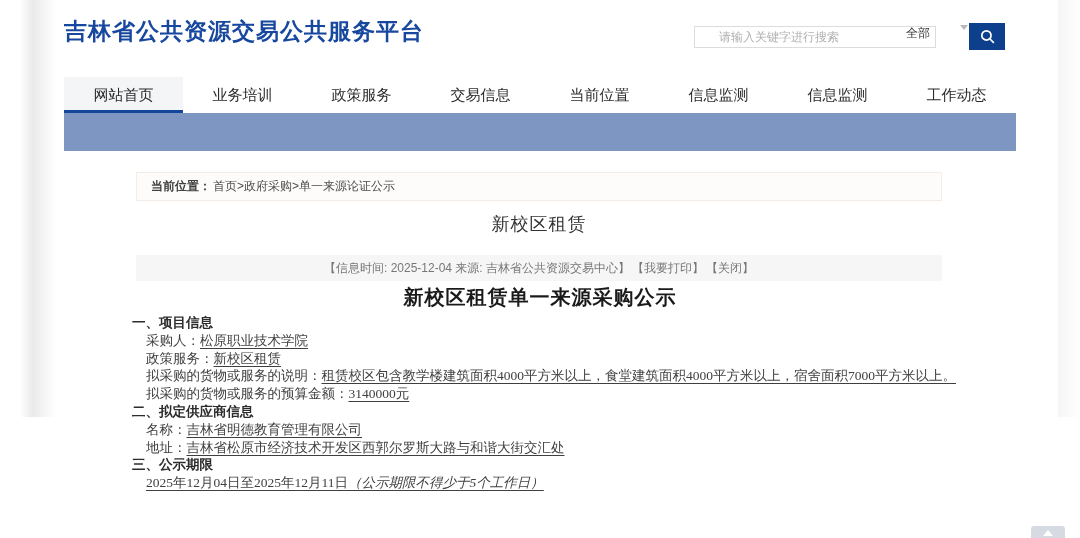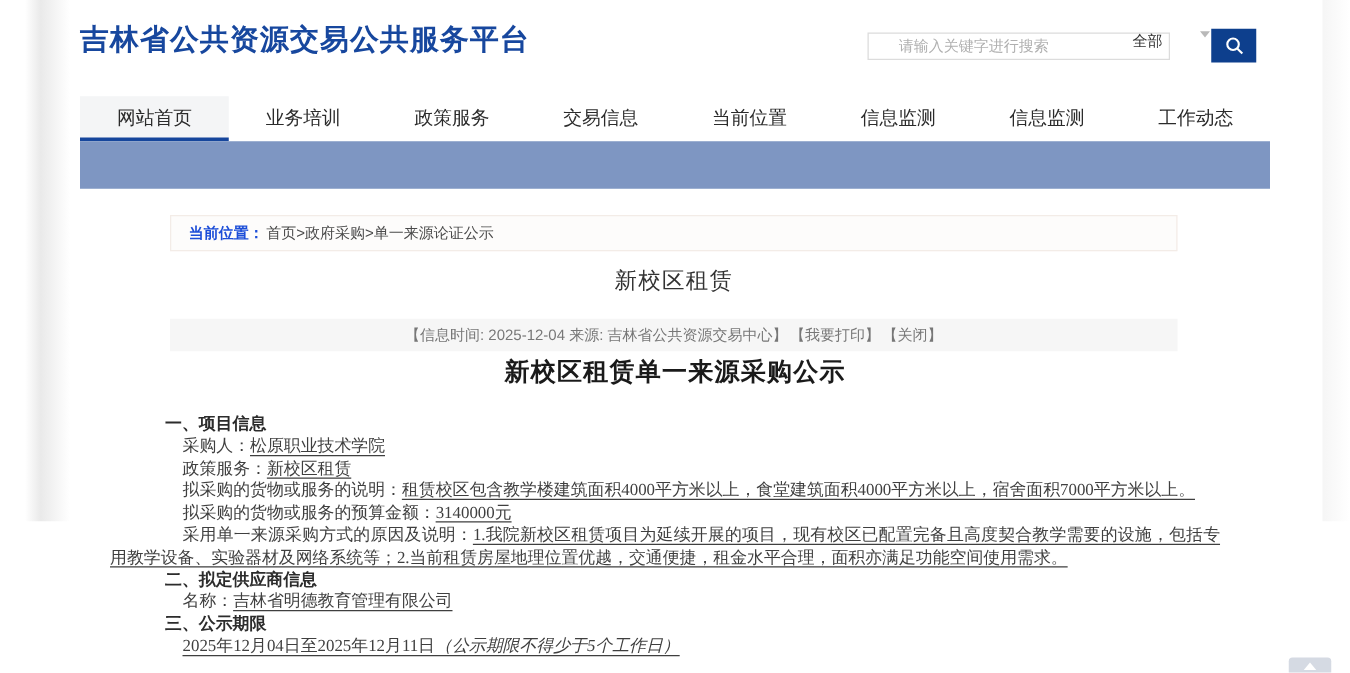--- a/index.html
+++ b/index.html
@@ -68,41 +68,41 @@
     flex:1;text-align:center;color:#ffffff;font-size:13px;cursor:pointer;white-space:nowrap;
   }
   .city-bar .city:nth-child(10){flex:1.8;}
 
   
   .breadcrumb{
     position:absolute;left:136px;top:172px;width:806px;height:29px;
     background:#fdfcfb;border:1px solid #f3ece7;box-sizing:border-box;
     display:flex;align-items:center;padding-left:14px;font-size:12px;color:#4a4a4a;
   }
-  .breadcrumb b{color:#1d4ed8;margin-right:2px;}
+  .breadcrumb b{color:#404040;margin-right:2px;}
 
   
   .doc-title{
     position:absolute;left:136px;top:212px;width:806px;text-align:center;
     font-size:18px;color:#333;font-weight:500;letter-spacing:1px;
   }
   .meta-bar{
     position:absolute;left:136px;top:255px;width:806px;height:26px;
     background:#f6f6f6;text-align:center;line-height:26px;font-size:12px;color:#777;
   }
   .meta-bar span{margin:0 1px;}
   .meta-link{cursor:pointer;color:#777;}
   .article-heading{
     position:absolute;left:96px;top:284px;width:888px;text-align:center;
     font-size:20px;font-weight:bold;color:#1a1a1a;letter-spacing:1px;
   }
   .article-body{
     position:absolute;left:88px;top:314px;width:888px;
     font-family:"Liberation Serif","DejaVu Serif",serif;
-    font-size:13.5px;line-height:17.8px;color:#3f3f3f;text-align:justify;margin-top:16px;
+    font-size:13.5px;line-height:17.8px;color:#3f3f3f;text-align:justify;
   }
   .section-title{
     font-family:"Liberation Sans","DejaVu Sans",sans-serif;
     font-weight:bold;font-size:13.5px;color:#2c2c2c;padding-left:44px;text-align:left;
   }
   .section-item{margin:0;text-indent:58px;}
   .item-value{text-decoration:underline;text-underline-offset:3px;}
   .item-note{font-style:italic;text-decoration:underline;text-underline-offset:3px;}
 
   
@@ -193,25 +193,25 @@
 
   <div class="article-heading">新校区租赁单一来源采购公示</div>
 
   <div class="article-body">
     <div class="section">
         <div class="section-title">一、项目信息</div>
         <p class="section-item"><span>采购人：</span><span class="item-value">松原职业技术学院</span></p>
         <p class="section-item"><span>政策服务：</span><span class="item-value">新校区租赁</span></p>
         <p class="section-item"><span>拟采购的货物或服务的说明：</span><span class="item-value">租赁校区包含教学楼建筑面积4000平方米以上，食堂建筑面积4000平方米以上，宿舍面积7000平方米以上。</span></p>
         <p class="section-item"><span>拟采购的货物或服务的预算金额：</span><span class="item-value">3140000元</span></p>
-        <p class="section-item"><span>采用单一来源采购方式的原因及说明：</span><span class="item-value">1.我院新校区租赁项目为延续开展的项目，现有校区已配置完备且高度契合教学需要的设施，包括专用教学设备、实验器材及网络系统等；2.当前租赁房屋地理位置优越，交通便捷，租金水平合理，面积亦满足功能空间使用需求。</span></p>
       </div>
       <div class="section">
         <div class="section-title">二、拟定供应商信息</div>
         <p class="section-item"><span>名称：</span><span class="item-value">吉林省明德教育管理有限公司</span></p>
+        <p class="section-item"><span>地址：</span><span class="item-value">吉林省松原市经济技术开发区西郭尔罗斯大路与和谐大街交汇处</span></p>
       </div>
       <div class="section">
         <div class="section-title">三、公示期限</div>
         <p class="section-item"><span></span><span class="item-value">2025年12月04日至2025年12月11日</span><span class="item-note">（公示期限不得少于5个工作日）</span></p>
       </div>
   </div>
 
   <div class="back-to-top">
     <span class="chevron-up"></span>
   </div>

